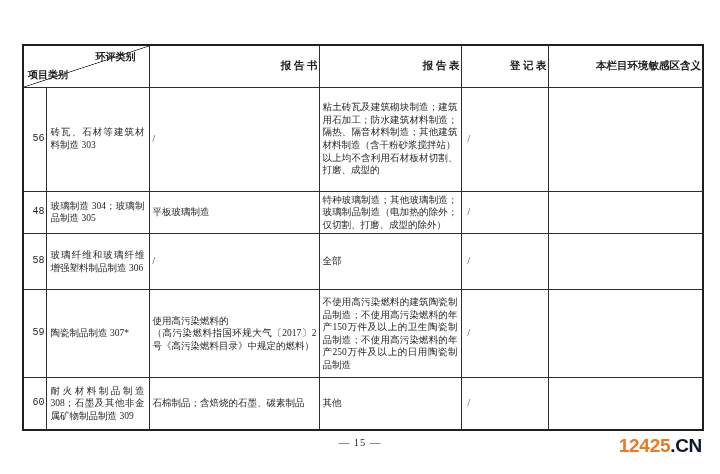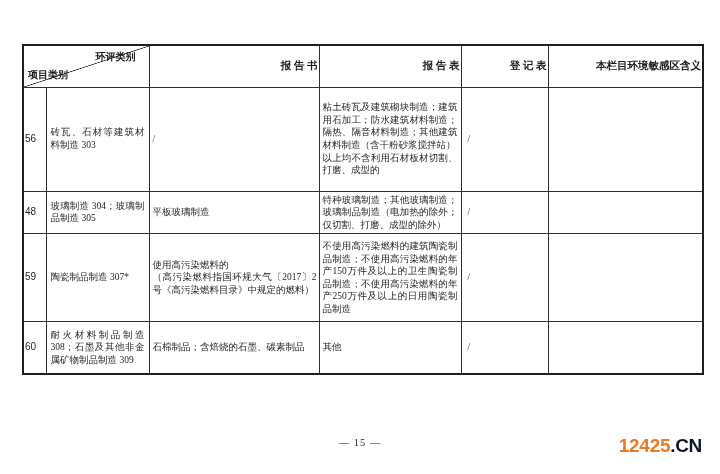--- a/index.html
+++ b/index.html
@@ -58,23 +58,23 @@
   tr.r58{height:56px;}
   tr.r59{height:88px;}
   tr.r60{height:52px;}
   td{
     font-size:9.5px;
     line-height:12.6px;
     color:#1f1f1f;
     white-space:pre-line;
   }
   td.c-no{
-    text-align:left;
+    text-align:right;
     font-size:10px;
-    font-family:Liberation Sans, sans-serif;
+    font-family:Liberation Mono, monospace;
   }
   td.c-cat{
     padding:2px 4px;
     text-align:justify;
   }
   td.c-book{
     padding:2px 2px 2px 3px;
     text-align:justify;
   }
   td.c-form{
@@ -143,20 +143,28 @@
         <td class="c-mean"></td>
       </tr>
       <tr class="r57">
         <td class="c-no">48</td>
         <td class="c-cat">玻璃制造 304；玻璃制品制造 305</td>
         <td class="c-book">平板玻璃制造</td>
         <td class="c-form">特种玻璃制造；其他玻璃制造；玻璃制品制造（电加热的除外；仅切割、打磨、成型的除外）</td>
         <td class="c-reg">/</td>
         <td class="c-mean"></td>
       </tr>
+      <tr class="r58">
+        <td class="c-no">58</td>
+        <td class="c-cat">玻璃纤维和玻璃纤维增强塑料制品制造 306</td>
+        <td class="c-book">/</td>
+        <td class="c-form">全部</td>
+        <td class="c-reg">/</td>
+        <td class="c-mean"></td>
+      </tr>
       <tr class="r59">
         <td class="c-no">59</td>
         <td class="c-cat">陶瓷制品制造 307*</td>
         <td class="c-book">使用高污染燃料的
 （高污染燃料指国环规大气〔2017〕2号《高污染燃料目录》中规定的燃料）</td>
         <td class="c-form">不使用高污染燃料的建筑陶瓷制品制造；不使用高污染燃料的年产150万件及以上的卫生陶瓷制品制造；不使用高污染燃料的年产250万件及以上的日用陶瓷制品制造</td>
         <td class="c-reg">/</td>
         <td class="c-mean"></td>
       </tr>
       <tr class="r60">

